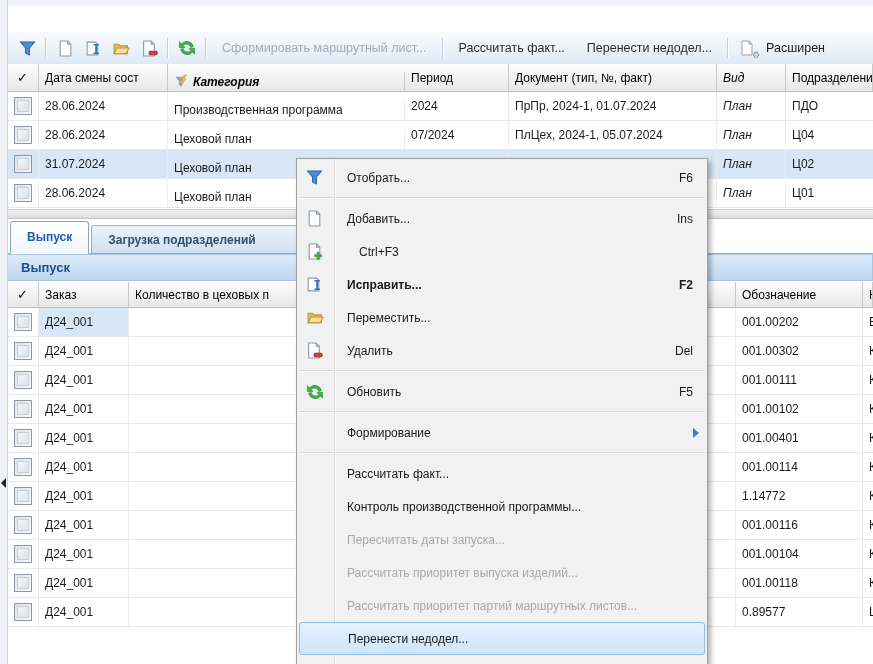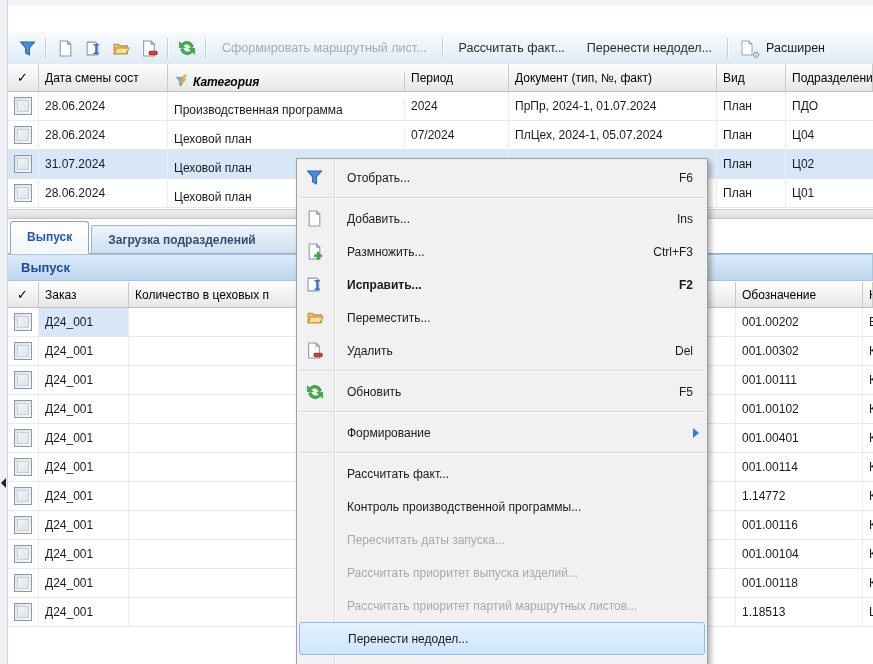--- a/index.html
+++ b/index.html
@@ -28,21 +28,21 @@
   .tbl{position:absolute;left:7px;right:0;}
   .trow{display:flex;height:28px;align-items:stretch;border-bottom:1px solid #e9e9e9;background:#fff;}
   .thead{display:flex;height:27px;border-bottom:1px solid #bfbfbf;
     background:linear-gradient(#fdfdfd,#e7e7e7);font-size:12px;}
   .cell{display:flex;align-items:center;padding-left:6px;white-space:nowrap;overflow:hidden;
     border-right:1px solid #ededed;}
   .thead .cell{border-right:1px solid #c9c9c9;color:#000;}
   .sel{background:#d8e7f7;}
   .c-check{width:31px;justify-content:center;padding-left:0;}
   .c-date{width:122px;} .c-cat{width:230px;margin-top:8px;} .c-per{width:97px;} .c-doc{width:201px;}
-  .c-kind{width:62px;} .c-dep{flex:1;border-right:none;}
+  .c-kind{width:62px;font-style:italic;} .c-dep{flex:1;border-right:none;}
   .b-order{width:83px;} .b-qty{width:176px;justify-content:flex-end;padding-right:14px;}
   .b-fill{width:403px;} .b-des{width:120px;} .b-name{flex:1;border-right:none;}
   .hdr-cat{font-weight:bold;font-style:italic;display:flex;align-items:center;gap:4px;}
   .check-glyph{color:#4a5a66;font-size:13px;}
   .cb{width:16px;height:16px;border:1px solid #8d99a5;background:linear-gradient(135deg,#dde3e8,#f6f8fa);position:relative;}
   .cb::after{content:"";position:absolute;inset:2px;border:1px solid #c9cfd6;background:linear-gradient(135deg,#f2f5f7,#dee4ea);}
   
   .splitter{position:absolute;left:0;top:209px;width:873px;height:8px;
     background:linear-gradient(#efefef,#dcdcdc);border-top:1px solid #cfcfcf;border-bottom:1px solid #c4c4c4;}
   
@@ -324,21 +324,21 @@
           <div class="cell b-des">001.00118</div>
           <div class="cell b-name">Крышка</div>
         </div>
         <div class="trow">
           <div class="cell c-check">
             <div class="cb"></div>
           </div>
           <div class="cell b-order">Д24_001</div>
           <div class="cell b-qty">0</div>
           <div class="cell b-fill"></div>
-          <div class="cell b-des">1.18513</div>
+          <div class="cell b-des">0.89577</div>
           <div class="cell b-name">Штурва</div>
         </div>
       </div>
   </div>
 
   <div class="left-strip">
     <div class="collapse-arrow"></div>
   </div>
 
   <div class="menu">
@@ -363,21 +363,20 @@
         <span class="m-sc">Ins</span>
       </div>
       <div class="mi">
         <span class="m-ic">
           <svg width="17" height="17" viewBox="0 0 16 16">
             <path d="M3 1h7l3 3v11H3Z" fill="#fff" stroke="#8a97a5"></path>
             <path d="M10 1v3h3" fill="none" stroke="#8a97a5"></path>
             <path d="M10.4 8.6h2v2.4h2.4v2h-2.4v2.4h-2V13H8v-2h2.4Z" fill="#3fae47" stroke="#2d8a35" stroke-width=".5"></path>
           </svg>
         </span>
-        <span class="m-lb">Размножить...</span>
         <span class="m-sc">Ctrl+F3</span>
       </div>
       <div class="mi bold">
         <span class="m-ic">
           <svg width="17" height="17" viewBox="0 0 16 16">
             <path d="M2 2h8l2 2v10H2Z" fill="#fff" stroke="#8a97a5"></path>
             <path d="M8 4.5h5M8 12.5h5" stroke="#3a6fc0" stroke-width="1.4"></path>
             <path d="M10.5 4.5v8" stroke="#3a6fc0" stroke-width="1.8"></path>
           </svg>
         </span>

